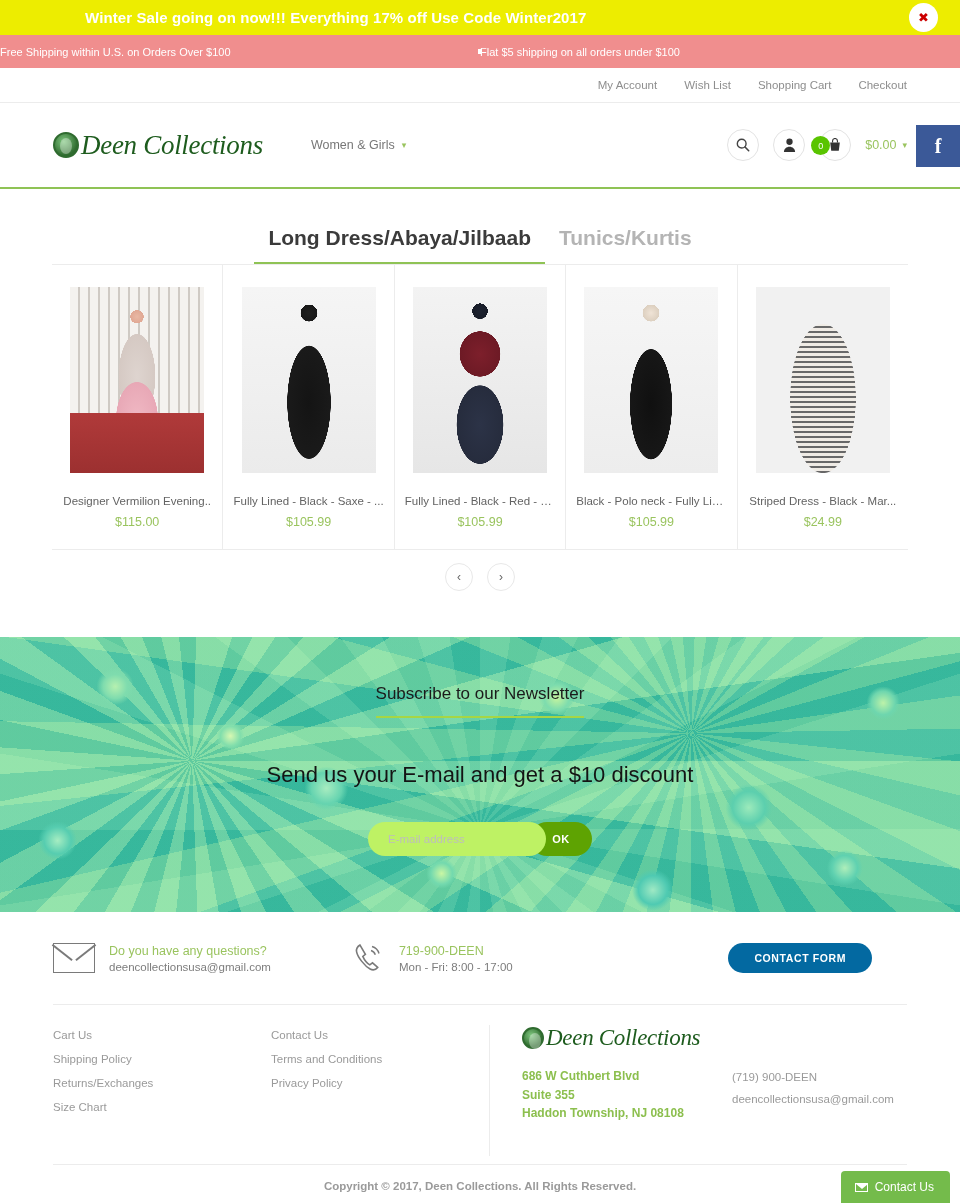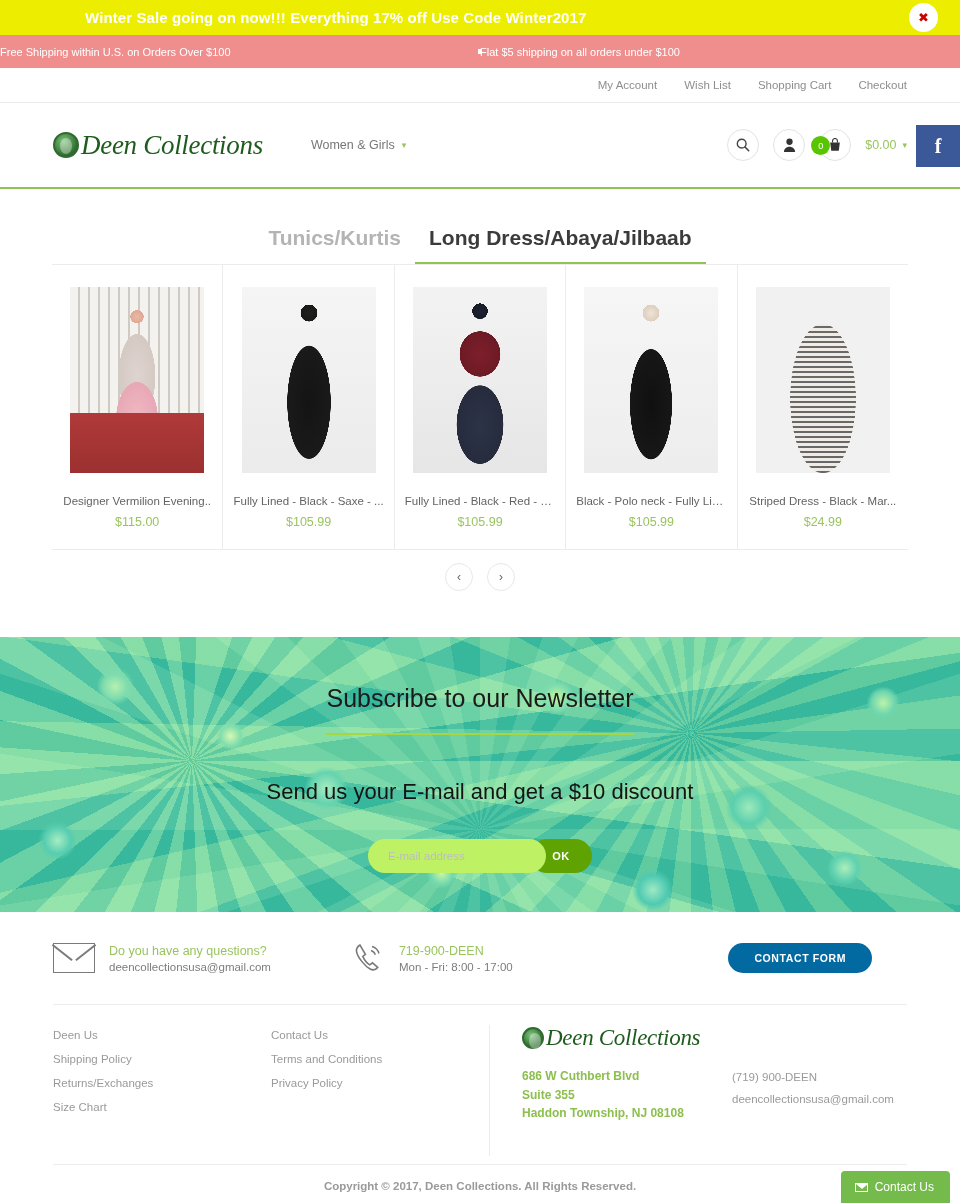--- a/index.html
+++ b/index.html
@@ -327,24 +327,24 @@
       repeating-conic-gradient(from 10deg at 20% 45%, rgba(170,240,180,.45) 0deg 8deg, rgba(60,190,165,.25) 8deg 16deg),
       repeating-conic-gradient(from 40deg at 72% 35%, rgba(190,245,165,.4) 0deg 7deg, rgba(55,185,160,.2) 7deg 14deg),
       repeating-conic-gradient(from 0deg at 50% 70%, rgba(160,235,190,.35) 0deg 9deg, rgba(50,180,155,.2) 9deg 18deg);
   }
   .nl-inner {
     position: relative;
     text-align: center;
     padding-top: 47px;
   }
   .nl-title {
-    font-size: 25px;
+    font-size: 17px;
     color: #1b1b1b;
     display: inline-block;
-    padding-bottom: 20px;
+    padding-bottom: 12px;
     border-bottom: 2px solid #a6d644;
   }
   .nl-sub {
     margin-top: 44px;
     font-size: 22px;
     color: #141414;
   }
   .nl-form {
     margin-top: 34px;
     display: flex;
@@ -584,25 +584,25 @@
         <span class="nav-caret">▾</span>
       </div>
     </div>
 
     <div class="fb-tab">
       <span>f</span>
     </div>
   </div>
 
   <div class="tabs">
+    <div class="tab active">
+      <span>Long Dress/Abaya/Jilbaab</span>
+    </div>
     <div class="tab">
       <span>Tunics/Kurtis</span>
-    </div>
-    <div class="tab active">
-      <span>Long Dress/Abaya/Jilbaab</span>
     </div>
   </div>
 
   <div class="carousel">
     <div class="product">
       <div class="product-img pimg-1"></div>
       <div class="product-name">Designer Vermilion Evening..</div>
       <div class="product-price">$115.00</div>
     </div>
     <div class="product">
@@ -666,21 +666,21 @@
       <div>
         <div class="contact-title">719-900-DEEN</div>
         <div class="contact-sub">Mon - Fri: 8:00 - 17:00</div>
       </div>
     </div>
     <button class="contact-btn">CONTACT FORM</button>
   </div>
 
   <div class="footer">
     <div class="footer-col">
-      <a class="footer-link">Deen Us</a>
+      <a class="footer-link">Cart Us</a>
       <a class="footer-link">Shipping Policy</a>
       <a class="footer-link">Returns/Exchanges</a>
       <a class="footer-link">Size Chart</a>
     </div>
     <div class="footer-col">
       <a class="footer-link">Contact Us</a>
       <a class="footer-link">Terms and Conditions</a>
       <a class="footer-link">Privacy Policy</a>
     </div>
     <div class="footer-right">

